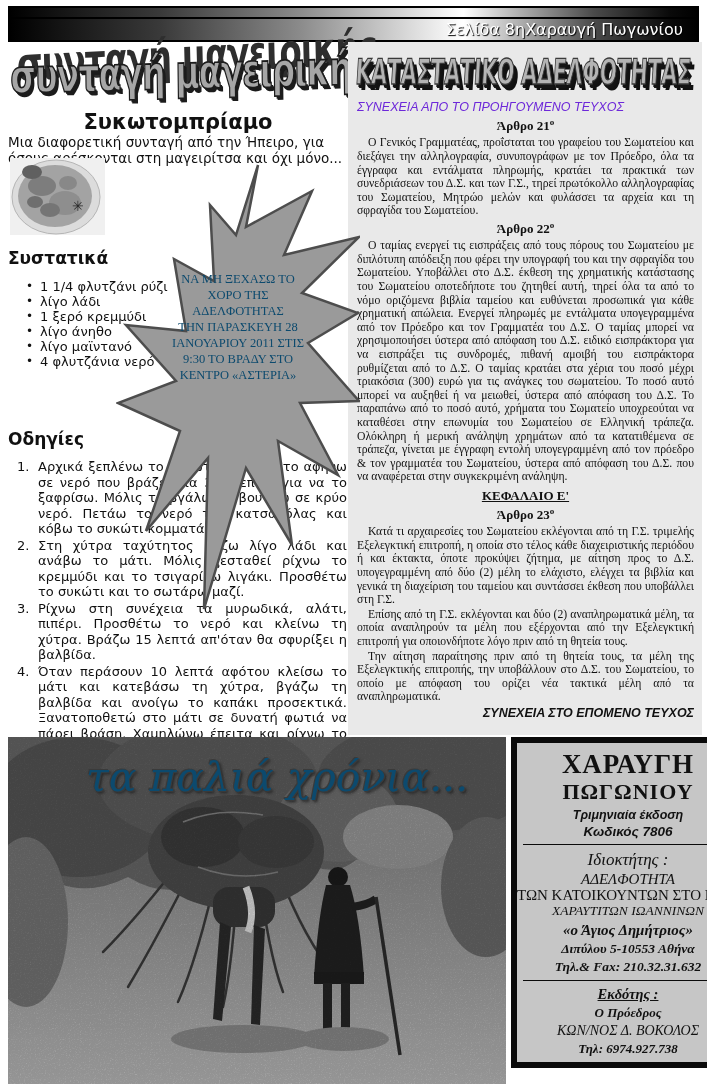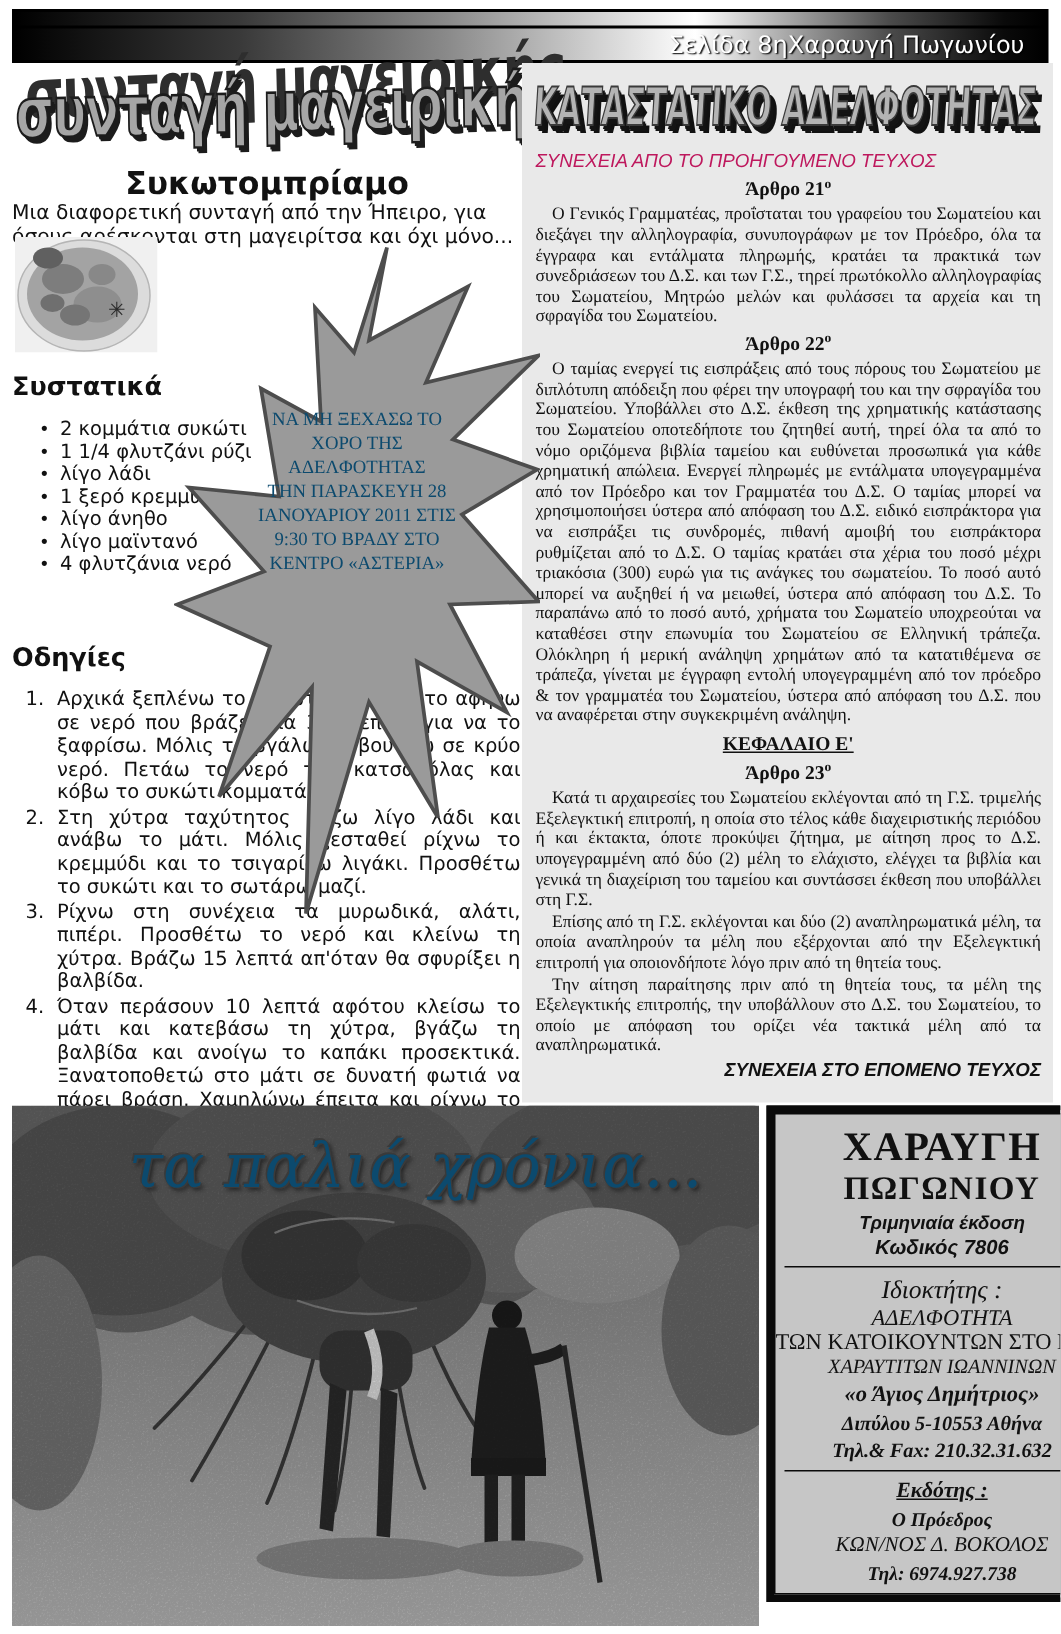--- a/index.html
+++ b/index.html
@@ -40,21 +40,21 @@
 
   
   .rightcol{position:absolute;left:348px;top:42px;width:354px;height:693px;background:#e9e9e9;
             box-sizing:border-box;padding:4px 8px 0 9px;font-family:"Liberation Serif",serif;overflow:hidden;}
   .stitle3d{position:relative;height:52px;}
   .stitle3d span{position:absolute;left:0;top:6px;white-space:nowrap;font-family:"DejaVu Sans",sans-serif;
                  font-weight:bold;font-size:26px;transform-origin:left top;}
   .s3d-back{color:#111;transform:scale(0.78,1.35) skewX(-6deg) translate(6px,4px);}
   .s3d-front{color:#b4b4b4;transform:scale(0.78,1.35) skewX(-6deg);-webkit-text-stroke:1px #3a3a3a;
              text-shadow:2px 2px 0 #141414,3px 3px 0 #141414;}
-  .contfrom{font-family:"Liberation Sans",sans-serif;font-style:italic;font-size:12.5px;color:#be185d;margin:2px 0 3px 0;}
+  .contfrom{font-family:"Liberation Sans",sans-serif;font-style:italic;font-size:12.5px;color:#6d28d9;margin:2px 0 3px 0;}
   .art-h{text-align:center;font-weight:bold;font-size:13px;margin:2px 0;}
   .art-h sup{font-size:9px;}
   .chap-h{text-align:center;font-weight:bold;font-size:13px;text-decoration:underline;margin:4px 0 1px 0;}
   .rp{font-size:11.7px;line-height:13.6px;text-align:justify;text-indent:11px;margin:0 0 1px 0;}
   .continues{font-family:"Liberation Sans",sans-serif;font-style:italic;font-weight:bold;font-size:12.5px;text-align:right;margin-top:2px;}
 
   
   .photo{position:absolute;left:8px;top:737px;width:498px;height:347px;overflow:hidden;}
   .photo-caption{position:absolute;left:0;top:16px;width:100%;box-sizing:border-box;padding-left:78px;
                  font-family:"DejaVu Serif",serif;font-style:italic;font-size:41px;color:#0c4a6e;white-space:nowrap;
@@ -111,21 +111,20 @@
       <ellipse cx="40" cy="52" rx="10" ry="7" fill="#757575"></ellipse>
       <ellipse cx="58" cy="25" rx="9" ry="7" fill="#888888"></ellipse>
       <ellipse cx="25" cy="44" rx="8" ry="6" fill="#6f6f6f"></ellipse>
       <ellipse cx="22" cy="14" rx="10" ry="7" fill="#606060"></ellipse>
       <text x="62" y="53" font-size="14" fill="#2a2a2a">✳</text>
     </svg>
   </div>
 
   <div class="ing-h">Συστατικά</div>
   <ul class="ing-list">
-    <li>2 κομμάτια συκώτι</li>
     <li>1 1/4 φλυτζάνι ρύζι</li>
     <li>λίγο λάδι</li>
     <li>1 ξερό κρεμμύδι</li>
     <li>λίγο άνηθο</li>
     <li>λίγο μαϊντανό</li>
     <li>4 φλυτζάνια νερό</li>
   </ul>
 
   <div class="dir-h">Οδηγίες</div>
   <div class="steps">

